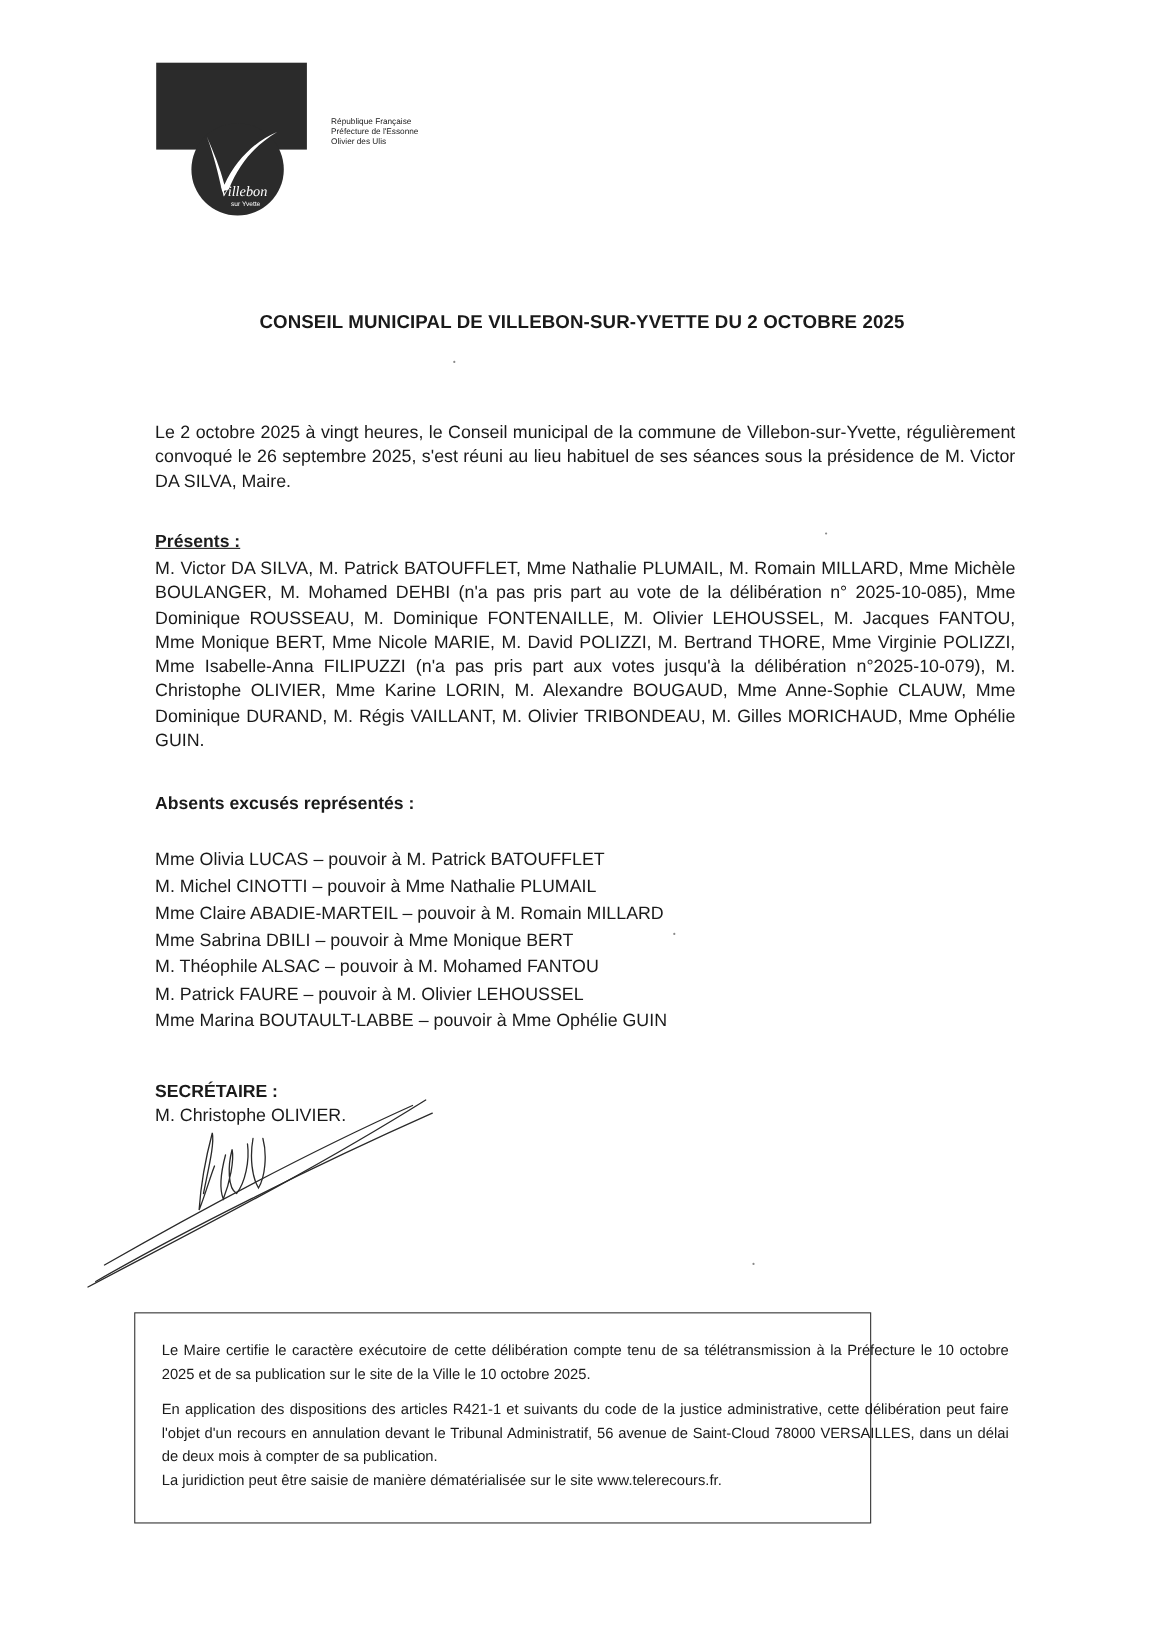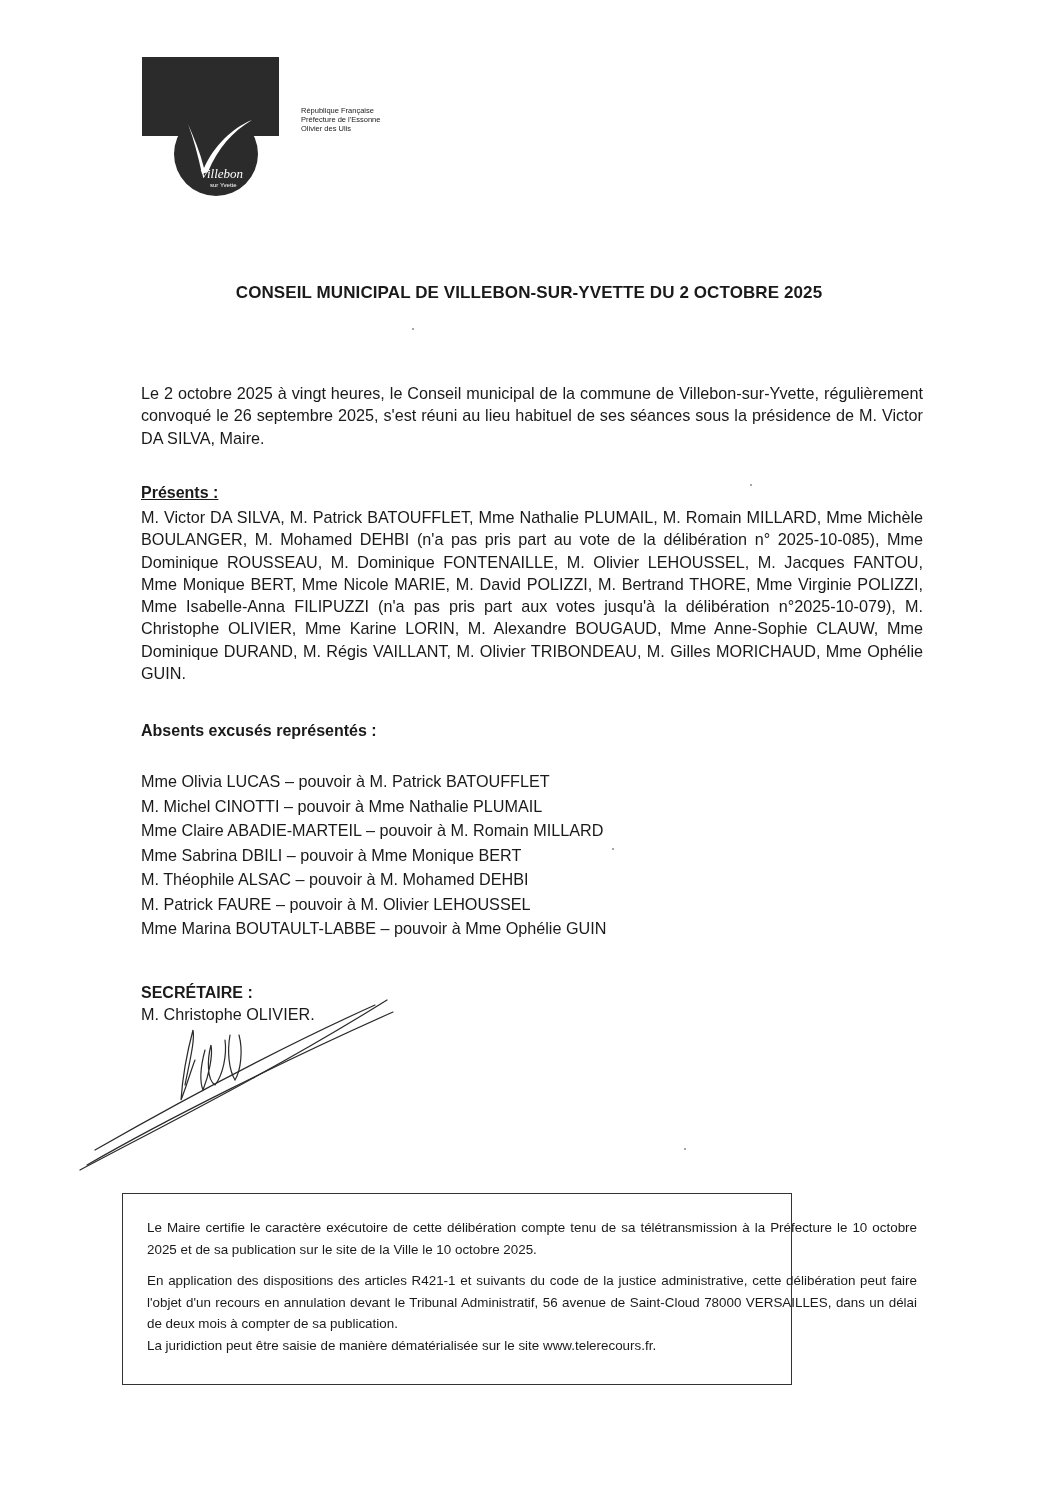--- a/index.html
+++ b/index.html
@@ -62,21 +62,21 @@
 
 <div class="h presents-h">Présents :</div>
 <div class="p presents">M. Victor DA SILVA, M. Patrick BATOUFFLET, Mme Nathalie PLUMAIL, M. Romain MILLARD, Mme Michèle BOULANGER, M. Mohamed DEHBI (n'a pas pris part au vote de la délibération n° 2025-10-085), Mme Dominique ROUSSEAU, M. Dominique FONTENAILLE, M. Olivier LEHOUSSEL, M. Jacques FANTOU, Mme Monique BERT, Mme Nicole MARIE, M. David POLIZZI, M. Bertrand THORE, Mme Virginie POLIZZI, Mme Isabelle-Anna FILIPUZZI (n'a pas pris part aux votes jusqu'à la délibération n°2025-10-079), M. Christophe OLIVIER, Mme Karine LORIN, M. Alexandre BOUGAUD, Mme Anne-Sophie CLAUW, Mme Dominique DURAND, M. Régis VAILLANT, M. Olivier TRIBONDEAU, M. Gilles MORICHAUD, Mme Ophélie GUIN.</div>
 
 <div class="h absents-h">Absents excusés représentés :</div>
 <div class="absents">
   <div>Mme Olivia LUCAS – pouvoir à M. Patrick BATOUFFLET</div>
   <div>M. Michel CINOTTI – pouvoir à Mme Nathalie PLUMAIL</div>
   <div>Mme Claire ABADIE-MARTEIL – pouvoir à M. Romain MILLARD</div>
   <div>Mme Sabrina DBILI – pouvoir à Mme Monique BERT</div>
-  <div>M. Théophile ALSAC – pouvoir à M. Mohamed DEHBI</div>
+  <div>M. Théophile ALSAC – pouvoir à M. Mohamed FANTOU</div>
   <div>M. Patrick FAURE – pouvoir à M. Olivier LEHOUSSEL</div>
   <div>Mme Marina BOUTAULT-LABBE – pouvoir à Mme Ophélie GUIN</div>
 </div>
 
 <div class="h secr-h">SECRÉTAIRE :</div>
 <div class="secr-name">M. Christophe OLIVIER.</div>
 
 <svg class="signature" width="330" height="190" viewBox="0 0 330 190">
   <g fill="none" stroke="#2a2a2a" stroke-width="1.2" stroke-linecap="round">
     <path d="M5 180 C 80 140, 200 80, 312 10"></path>

